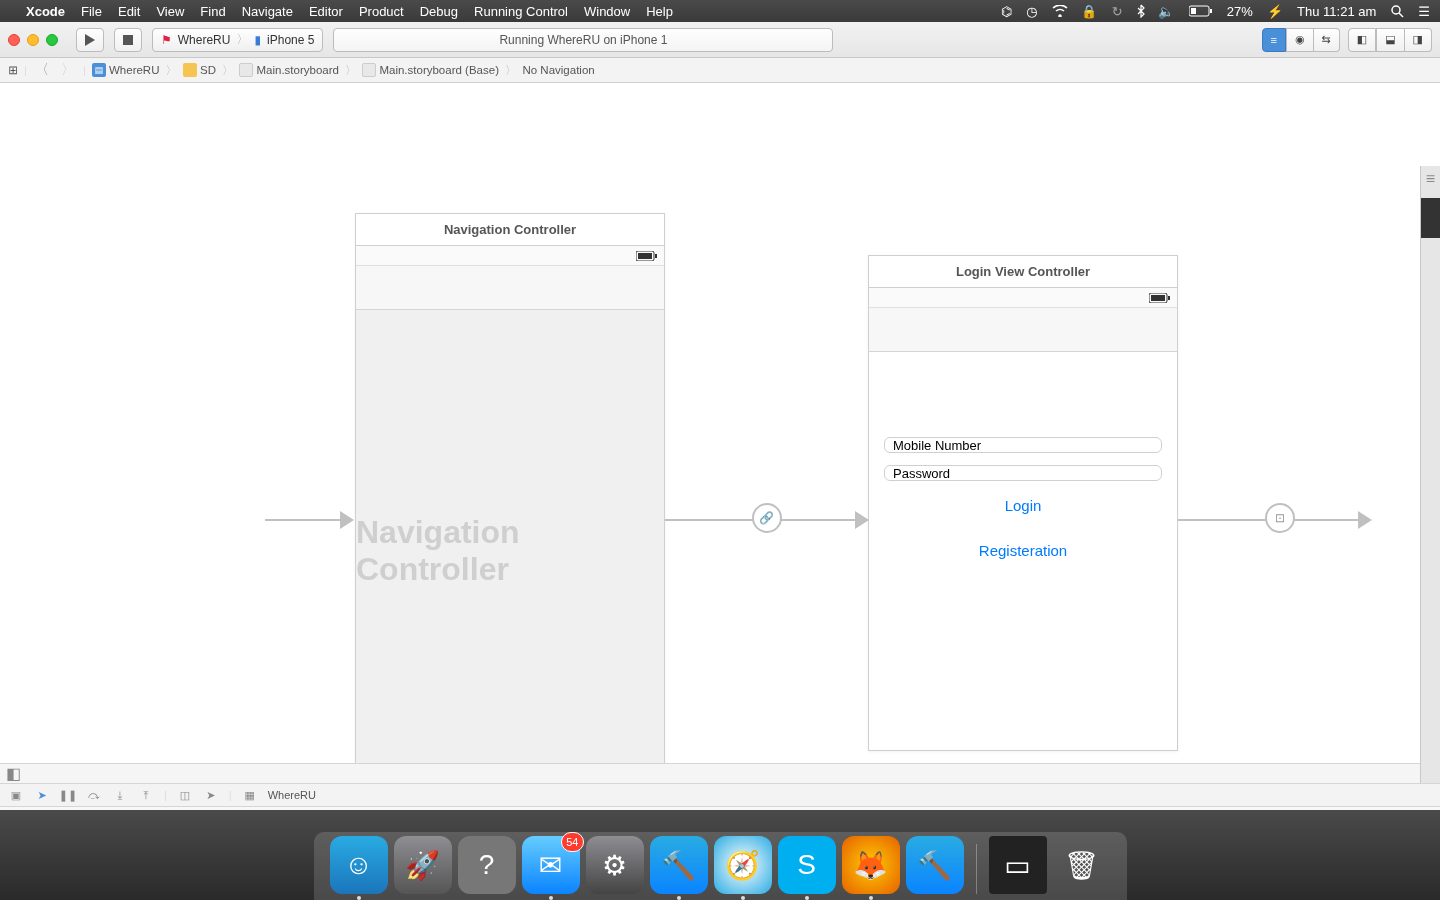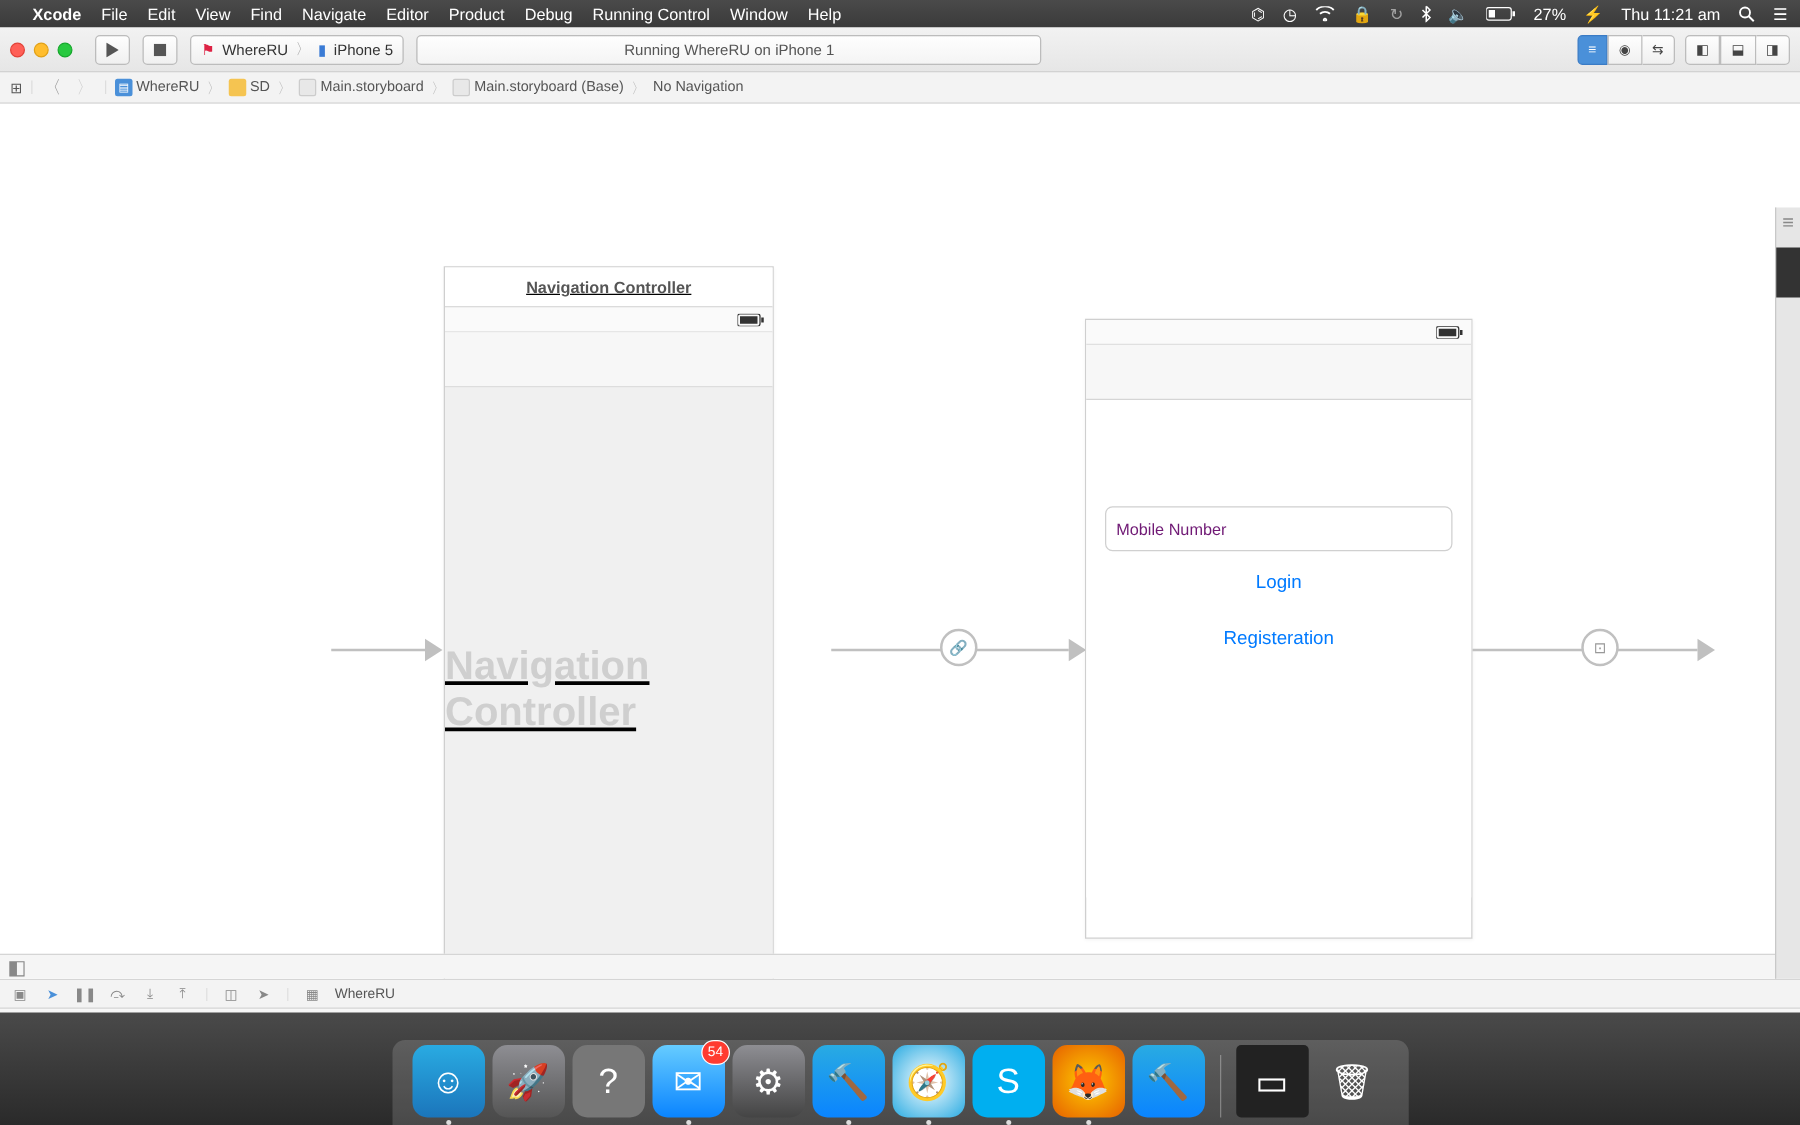--- a/index.html
+++ b/index.html
@@ -46,21 +46,21 @@
 .canvas { position:absolute; inset:0; }
 
 
 .scene { position:absolute; border:1px solid #cfcfcf; background:#fff; box-shadow:0 1px 3px rgba(0,0,0,0.05); }
 .scene-title { height:32px; display:flex; align-items:center; justify-content:center; font-size:13px; font-weight:600; color:#555; border-bottom:1px solid #cfcfcf; background:#fff; }
 .scene-statusbar { height:20px; border-bottom:1px solid #e0e0e0; display:flex; justify-content:flex-end; align-items:center; padding:0 6px; background:#fafafa; }
 .scene-navbar { height:44px; border-bottom:1px solid #d5d5d5; background:#f7f7f7; }
 .scene-body { background:#f0f0f0; }
 .nav-body-text { color:#cfcfcf; font-size:32px; font-weight:600; display:flex; align-items:center; justify-content:center; }
 .login-body { background:#fff; padding:85px 15px 0; }
-.field { width:100%; height:36px; border:1px solid #d0d0d0; border-radius:6px; margin-bottom:12px; padding:0 8px; font-size:13px; color:#701a75; display:flex; align-items:center; }
+.field { width:100%; height:16px; border:1px solid #d0d0d0; border-radius:6px; margin-bottom:12px; padding:0 8px; font-size:13px; color:#000000; display:flex; align-items:center; }
 .link-btn { width:100%; text-align:center; color:#007aff; font-size:15px; margin-top:16px; }
 
 
 .arrow { position:absolute; display:flex; align-items:center; }
 .arrow-line { height:2px; background:#c0c0c0; }
 .arrow-head { width:0; height:0; border-top:9px solid transparent; border-bottom:9px solid transparent; border-left:14px solid #c0c0c0; }
 .segue-circle { width:30px; height:30px; border:2px solid #c0c0c0; border-radius:50%; background:#fff; display:flex; align-items:center; justify-content:center; position:absolute; color:#999; font-size:12px; }
 
 
 .canvas-footer { position:absolute; bottom:0; left:0; right:0; height:20px; border-top:1px solid #d5d5d5; background:#f5f5f5; display:flex; align-items:center; padding:0 6px; }
@@ -212,21 +212,21 @@
 </div>
 
 <div class="canvas-wrap">
   <div class="canvas">
 
     <div class="arrow" style="left:265px; top:428px;">
       <div class="arrow-line" style="width:75px"></div>
         <div class="arrow-head"></div>
     </div>
 
-    <div class="scene" style="left:355px; top:130px; width:264px; height:580px;text-decoration:underline;">
+    <div class="scene" style="left:355px; top:130px; width:310px; height:580px;">
       <div class="scene-title">Navigation Controller</div>
       <div class="scene-statusbar">
         <span>
           <svg width="22" height="10" viewBox="0 0 22 10">
               <rect x="0" y="0" width="18" height="10" rx="2" stroke="#333" fill="none"></rect>
               <rect x="19" y="3" width="2" height="4" fill="#333"></rect>
               <rect x="2" y="2" width="14" height="6" fill="#333"></rect>
             </svg>
         </span>
       </div>
@@ -236,33 +236,37 @@
       </div>
     </div>
 
     <div class="arrow" style="left:665px; top:428px;">
       <div class="arrow-line" style="width:190px"></div>
         <div class="arrow-head"></div>
     </div>
     <div class="segue-circle" style="left:752px; top:420px;">🔗</div>
 
     <div class="scene" style="left:868px; top:172px; width:310px; height:496px;">
+      <div class="scene-title">Login View Controller</div>
       <div class="scene-statusbar">
         <span>
           <svg width="22" height="10" viewBox="0 0 22 10">
               <rect x="0" y="0" width="18" height="10" rx="2" stroke="#333" fill="none"></rect>
               <rect x="19" y="3" width="2" height="4" fill="#333"></rect>
               <rect x="2" y="2" width="14" height="6" fill="#333"></rect>
             </svg>
         </span>
       </div>
       <div class="scene-navbar"></div>
       <div class="login-body" style="height:398px;">
         <div class="field">
             <span>Mobile Number</span>
+          </div>
+        <div class="field">
+            <span>Password</span>
           </div>
         <div class="link-btn">Login</div>
         <div class="link-btn" style="margin-top:28px;">Registeration</div>
       </div>
     </div>
 
     <div class="arrow" style="left:1178px; top:428px;">
       <div class="arrow-line" style="width:180px"></div>
         <div class="arrow-head"></div>
     </div>

